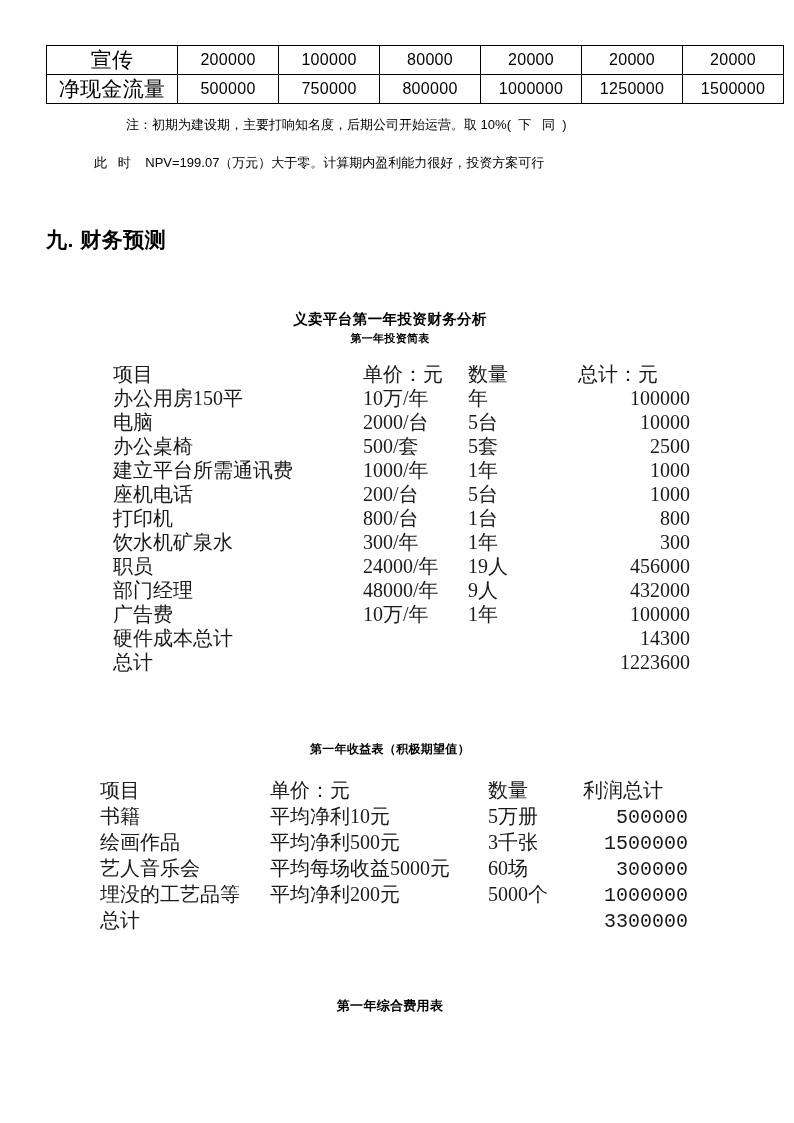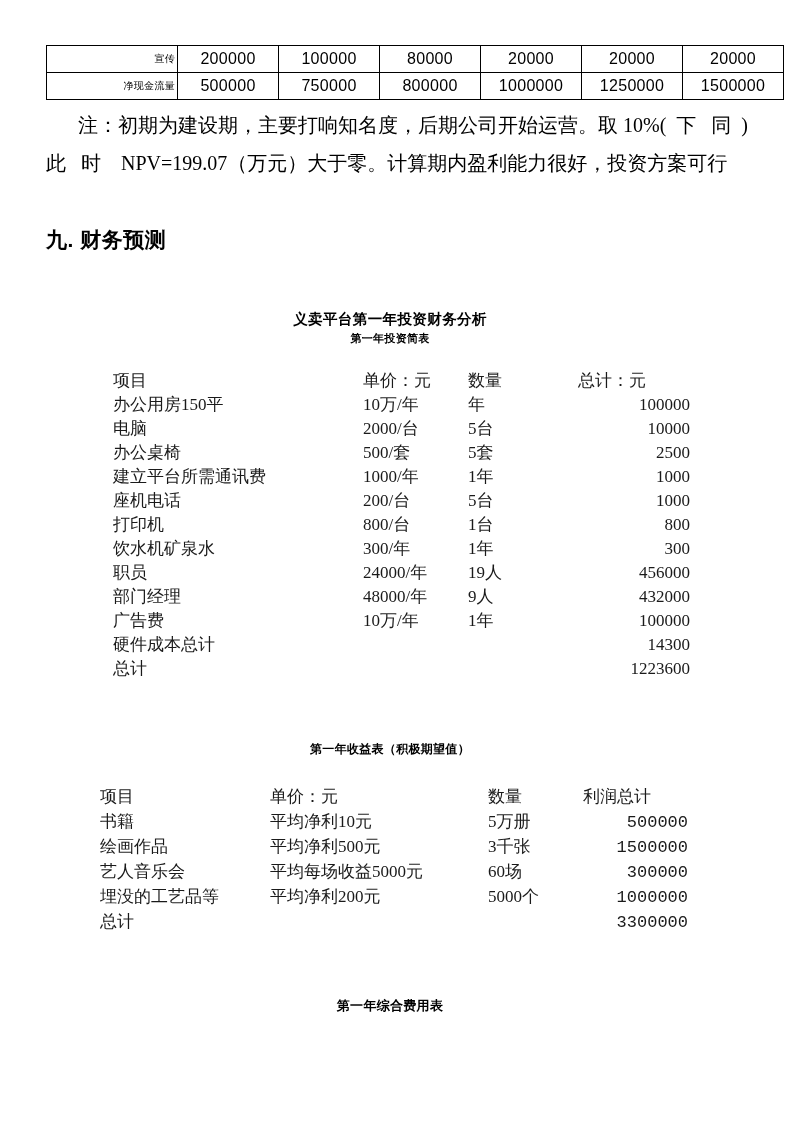--- a/index.html
+++ b/index.html
@@ -31,40 +31,40 @@
     text-align: center;
     vertical-align: middle;
     font-family: "Liberation Sans", "DejaVu Sans", sans-serif;
     font-size: 16px;
     letter-spacing: 0.3px;
     padding: 0 2px;
     white-space: nowrap;
   }
   .cashflow-table td.rowlabel {
     width: 126px;
-    font-size: 10px;
-    text-align: right;
+    font-size: 21px;
   }
   .cashflow-table td.val {
     width: 96px;
   }
 
   
   .note-block {
     position: absolute;
     left: 46px;
     top: 106px;
     width: 706px;
   }
   .note-line {
-    font-family: Liberation Serif, serif;
-    font-size: 20px;
+    font-family: Liberation Sans, sans-serif;
+    font-size: 13px;
     line-height: 38px;
     white-space: pre;
     color: #000000;
+    margin-left: 48px;
   }
   .note-line.l1 { padding-left: 32px; }
   .note-line.l2 { padding-left: 0px; }
 
   
   .section-heading {
     position: absolute;
     left: 46px;
     top: 226px;
     font-family: "Liberation Sans", "DejaVu Sans", sans-serif;
@@ -107,23 +107,22 @@
     font-weight: bold;
     letter-spacing: 0.3px;
   }
 
   
   .data-table {
     position: absolute;
     border-collapse: collapse;
     table-layout: fixed;
     font-family: "Liberation Serif", "DejaVu Serif", serif;
-    font-size: 17px;
+    font-size: 20px;
     color: #1a1a1a;
-    margin-top: 7px;
   }
   .data-table td {
     padding: 0;
     border: none;
     height: 24px;
     line-height: 24px;
     vertical-align: baseline;
     white-space: nowrap;
     overflow: visible;
   }

